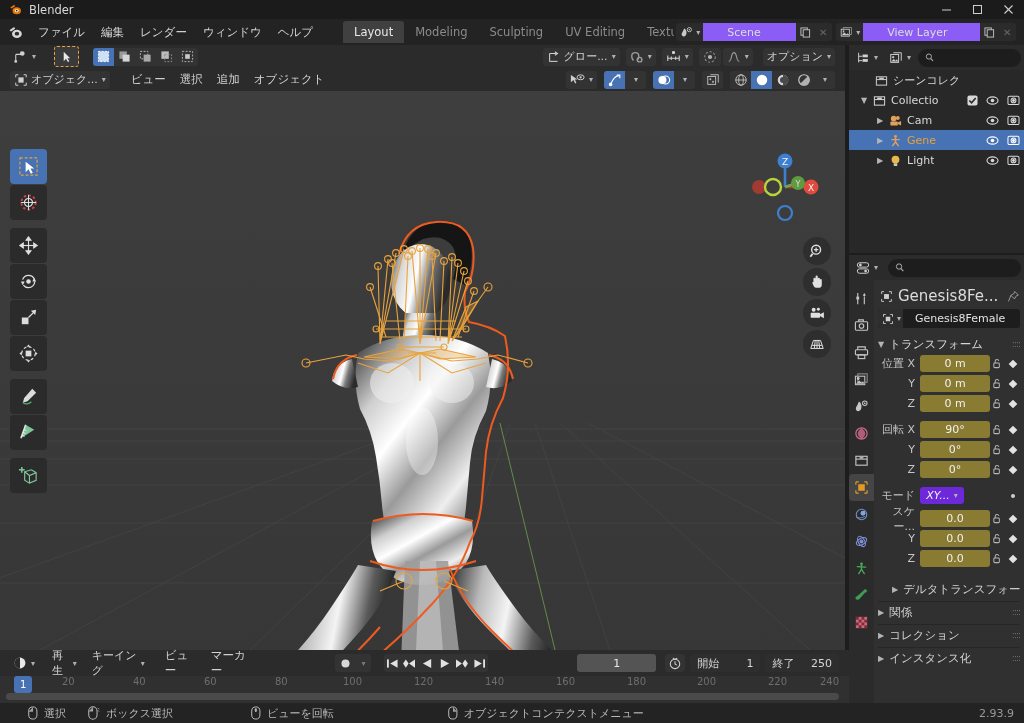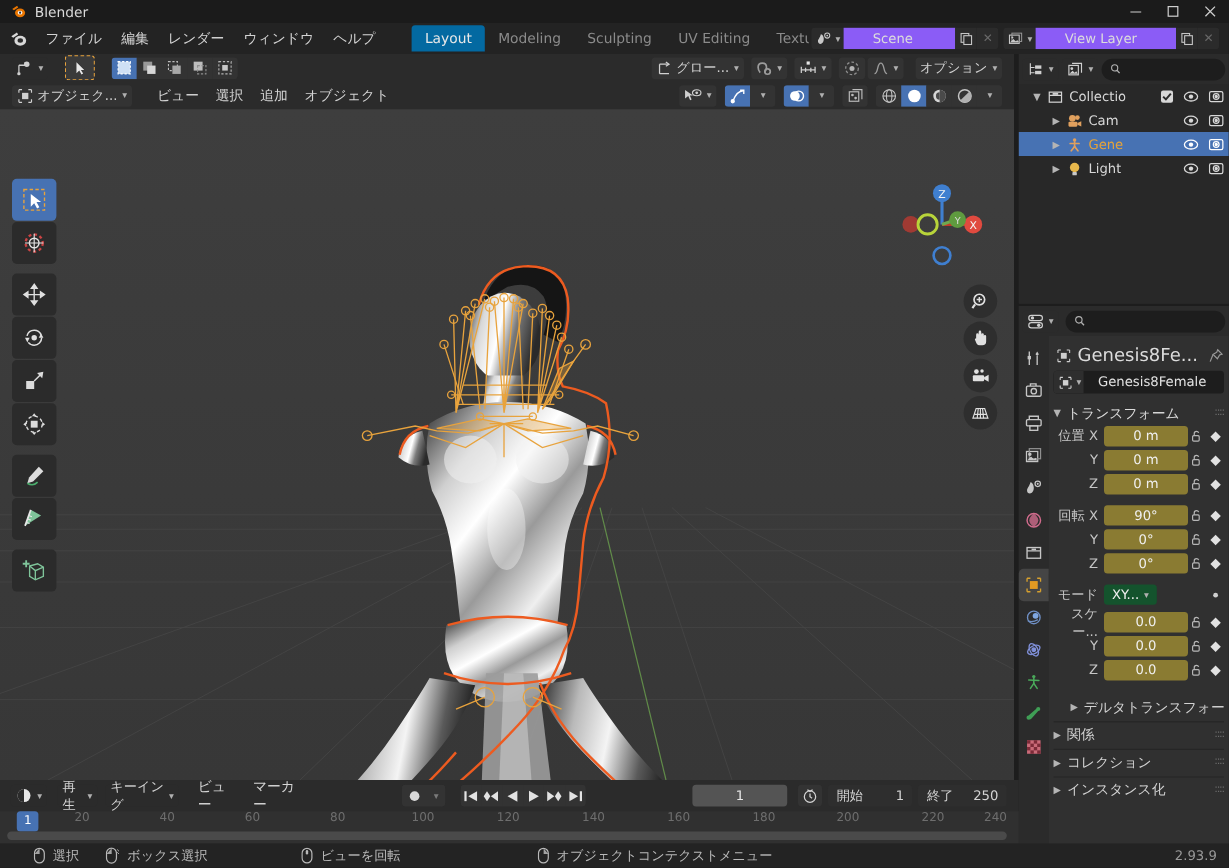--- a/index.html
+++ b/index.html
@@ -28,21 +28,21 @@
   .topbar {
     position: absolute; left: 0; top: 19px; width: 1024px; height: 26px;
     background: #232323; display: flex; align-items: center;
   }
   .topbar-logo { width: 30px; display:flex; align-items:center; justify-content:center; }
   .menu-item { padding: 2px 8px; font-size: 11.5px; color: #d4d4d4; border-radius: 3px; }
 
   .wstabs { display:flex; align-items:center; margin-left: 10px; height: 26px; }
   .wstab { padding: 4px 11px 5px; font-size: 11.5px; color: #8b8b8b; height:22px;
            display:flex; align-items:center; }
-  .wstab.active { background: #0369a1; color: #e8e8e8; border-radius: 3px 3px 0 0; }
+  .wstab.active { background: #404040; color: #e8e8e8; border-radius: 3px 3px 0 0; }
 
   
   .tb-field { display:flex; align-items:center; height:18px; border-radius:3px; overflow:hidden; }
   .tb-icobox { background:#2b2b2b; height:18px; display:flex; align-items:center; padding:0 3px 0 4px;
                border-radius:3px 0 0 3px; gap:2px; }
   .tb-name { background:#8b5cf6; height:18px; display:flex; align-items:center; padding:0 24px;
              font-size:11px; color:#dcdcdc; min-width:10px; }
   .tb-btn { background:#2b2b2b; height:18px; width:18px; display:flex; align-items:center; justify-content:center; }
   .tb-btn.dim { color:#6a6a6a; }
 
@@ -113,21 +113,21 @@
              overflow:hidden; margin:2px 0 6px 0; }
   .idblock .ib-ico { background:#2e2e2e; height:19px; display:flex; align-items:center; padding:0 2px 0 4px; gap:2px;}
   .idblock .ib-name { padding:0 12px; font-size:11px; color:#e2e2e2; }
   .panel-hdr { height:20px; display:flex; align-items:center; gap:5px; font-size:11.5px; color:#dcdcdc; }
   .tri { font-size:8px; color:#b4b4b4; }
   .grip { margin-left:auto; color:#6d6d6d; letter-spacing:-1px; font-size:9px; }
   .prow { display:flex; align-items:center; height:19px; margin-bottom:1px; }
   .plabel { width:42px; text-align:right; padding-right:5px; font-size:11px; color:#c6c6c6; }
   .pfield { flex:1; height:17px; background:#8a7b32; border-radius:3px; display:flex;
             align-items:center; justify-content:center; font-size:11px; color:#f0f0f0; }
-  .pfield.enum { background:#14532d; justify-content:center; gap:3px; }
+  .pfield.enum { background:#6d28d9; justify-content:center; gap:3px;font-style:italic; }
   .pdeco { width:15px; display:flex; align-items:center; justify-content:center; }
   .subpanel { height:20px; display:flex; align-items:center; gap:5px; font-size:11.5px; color:#d2d2d2; }
   .sect { border-top:1px solid #262626; margin-top:2px; }
 
   
   .timeline { position:absolute; left:0; top:650px; width:849px; height:53px; background:#2b2b2b; }
   .tl-header { height:26px; display:flex; align-items:center; padding:0 4px; gap:3px; }
   .tl-strip { position:absolute; left:0; top:26px; width:849px; height:27px; background:#303030; }
   .tl-num { position:absolute; top:0; font-size:10px; color:#6e6e6e; }
   .tl-scrollbar { position:absolute; left:6px; bottom:3px; height:7px; border-radius:4px;
@@ -751,20 +751,31 @@
         <svg width="11" height="11" viewBox="0 0 12 12">
           <circle cx="5" cy="4.8" r="3.3" fill="none" stroke="#b0b0b0" stroke-width="1.2"></circle>
           <line x1="7.4" y1="7.3" x2="10.3" y2="10.4" stroke="#b0b0b0" stroke-width="1.4"></line>
         </svg>
         <input style="background: none; border: none; outline: none; color: rgb(216, 216, 216); font-size: 11px; width: 100%; font-family: inherit;" placeholder="">
       </div>
     </div>
 
     <div class="otl-body">
 
+      <div class="otl-row">
+        <span style="width:26px;"></span>
+        <span style="display:flex;margin-right:5px;">
+          <svg width="13" height="13" viewBox="0 0 14 14" fill="none" stroke="#c8c8c8" stroke-width="1.1">
+            <rect x="1.5" y="3" width="11" height="9"></rect>
+              <path d="M1.5 6 L12.5 6"></path>
+              <rect x="4.5" y="3.8" width="5" height="1.6" fill="#c8c8c8" stroke="none"></rect>
+          </svg>
+        </span>
+        <span class="lbl">シーンコレク</span>
+      </div>
 
       <div class="otl-row">
         <span style="width:12px;"></span>
         <span class="tri" style="width:12px;">▼</span>
         <span style="display:flex;margin-right:5px;">
           <svg width="13" height="13" viewBox="0 0 14 14" fill="none" stroke="#d4d4d4" stroke-width="1.1">
             <rect x="1.5" y="3" width="11" height="9"></rect>
               <path d="M1.5 6 L12.5 6"></path>
               <rect x="4.5" y="3.8" width="5" height="1.6" fill="#d4d4d4" stroke="none"></rect>
           </svg>

